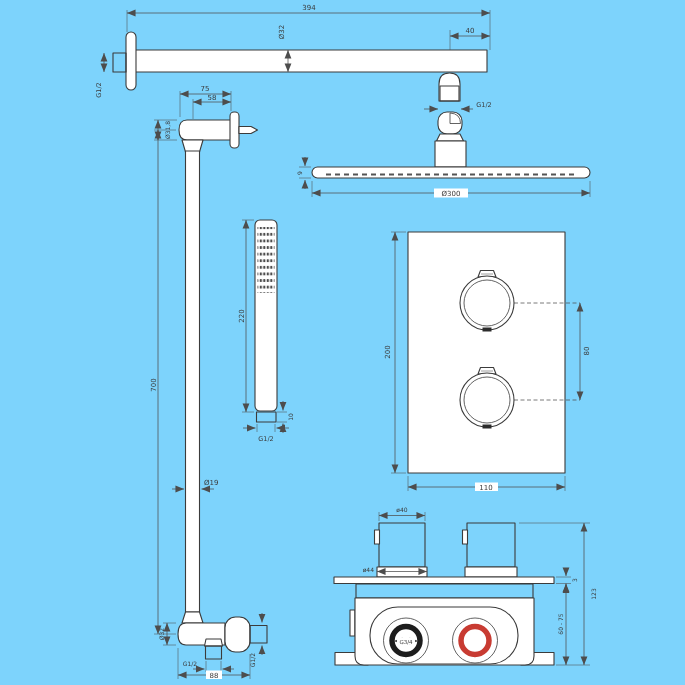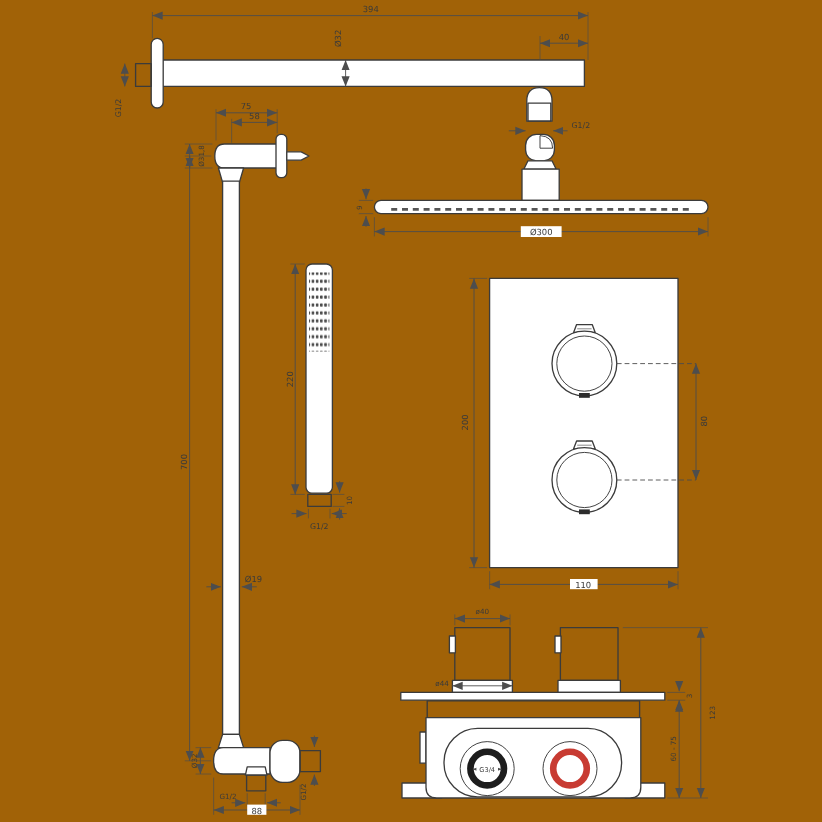--- a/index.html
+++ b/index.html
@@ -1,16 +1,16 @@
 <!DOCTYPE html>
 <html><head>
 <meta charset="utf-8">
 <style>
   html,body{margin:0;padding:0;background:#fff}
-  .canvas{width:685px;height:685px;background:#a16207;position:relative;overflow:hidden}
+  .canvas{width:685px;height:685px;background:#7dd3fc;position:relative;overflow:hidden}
   svg{display:block}
   .o{fill:#ffffff;stroke:#3b3b3b;stroke-width:1.1;stroke-linejoin:round}
   .on{fill:none;stroke:#3b3b3b;stroke-width:1.1;stroke-linejoin:round}
   .thin{fill:none;stroke:#3b3b3b;stroke-width:.8}
   .d{stroke:#4d4d4d;stroke-width:.75;fill:none}
   .x{stroke:#4d4d4d;stroke-width:.55;fill:none}
   .dash{stroke:#4d4d4d;stroke-width:.75;fill:none;stroke-dasharray:4 2.5}
   .noz{stroke:#555;stroke-width:2.2;fill:none;stroke-dasharray:5 4}
   text{font-family:"DejaVu Sans","Liberation Sans",sans-serif;font-size:7px;fill:#3a3a3a}
   .t6{font-size:6px}.t55{font-size:5.5px}.t65{font-size:6.5px}

